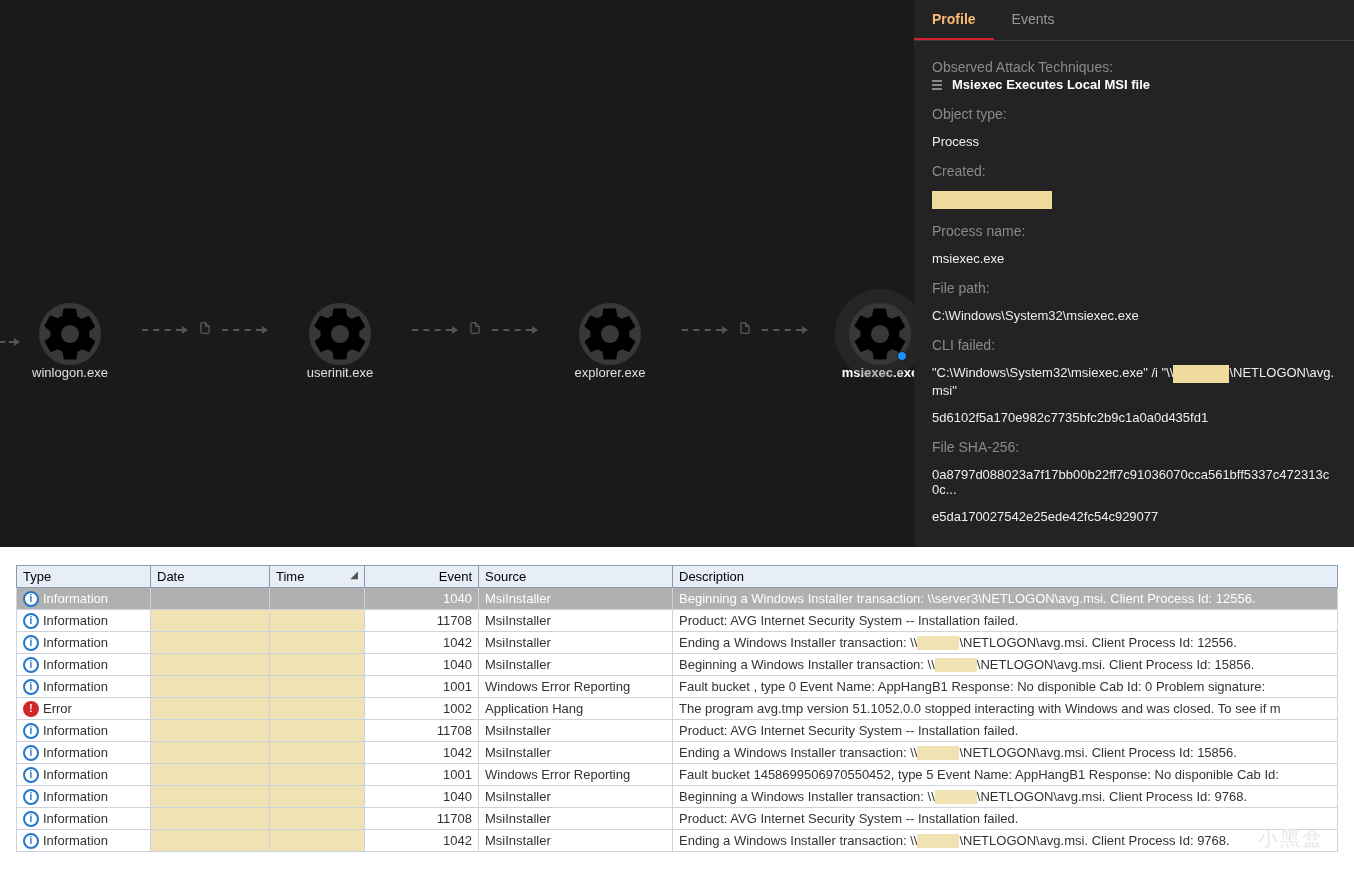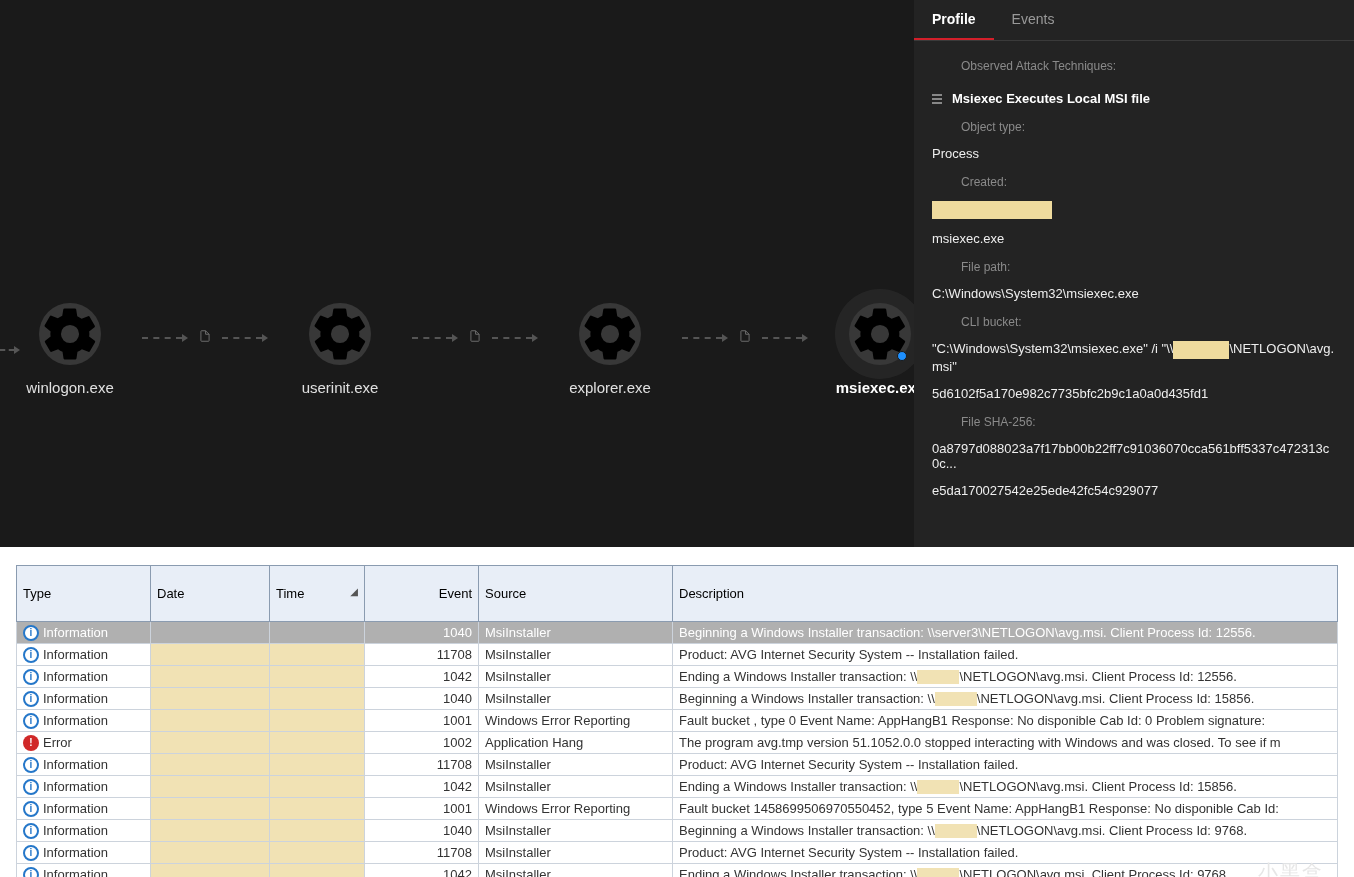--- a/index.html
+++ b/index.html
@@ -4,46 +4,46 @@
 <style>
 * { margin: 0; padding: 0; box-sizing: border-box; }
 body { font-family: "Segoe UI", Arial, sans-serif; background: #fff; width: 1354px; }
 .top-section { height: 547px; background: #1a1a1a; display: flex; position: relative; }
 .graph-area { flex: 1; position: relative; background: #1a1a1a; overflow: hidden; }
 .chain { position: absolute; top: 303px; left: 0; display: flex; align-items: center; }
 .node { display: flex; flex-direction: column; align-items: center; width: 100px; }
 .node-circle { width: 62px; height: 62px; border-radius: 50%; background: #383838; display: flex; align-items: center; justify-content: center; position: relative; }
 .node-circle.selected { box-shadow: 0 0 0 14px rgba(60,60,60,0.35); }
 .blue-dot { position: absolute; width: 10px; height: 10px; border-radius: 50%; background: #1e90ff; bottom: 4px; right: 4px; border: 1px solid #1a1a1a; }
-.node-label { margin-top: 14px; font-size: 15px; color: #e0e0e0; }
+.node-label { font-size: 13px; color: #e0e0e0; }
 .node-label.bold { font-weight: bold; color: #fff; }
 .connector { display: flex; align-items: center; margin: 0 22px; position: relative; top: -12px; }
 .arrow-line { width: 40px; border-top: 2px dashed #555; height: 0; }
 .arrow-head { width: 0; height: 0; border-top: 4px solid transparent; border-bottom: 4px solid transparent; border-left: 6px solid #555; }
 .file-icon { margin: 0 10px; }
 .file-icon svg { width: 14px; height: 16px; stroke: #777; fill: none; stroke-width: 1.5; }
 
 .side-panel { width: 440px; background: #232323; color: #ddd; padding: 0; font-size: 13px; }
 .tabs { display: flex; border-bottom: 1px solid #3a3a3a; }
 .tab { padding: 11px 18px; color: #999; cursor: pointer; font-size: 14px; }
-.tab.active { color: #ffffff; font-weight: 600; border-bottom: 2px solid #d31f2a; }
+.tab.active { color: #fdba74; font-weight: 600; border-bottom: 2px solid #d31f2a; }
 .panel-body { padding: 18px 18px 10px 18px; }
-.field-label { color: #8a8a8a; font-size: 12px; margin-top: 14px; margin-left: 29px; }
+.field-label { color: #8a8a8a; font-size: 14px; margin-top: 14px; }
 .field-value { color: #eee; font-size: 13px; margin-top: 12px; word-break: break-all; }
-.attack-item { margin-top: 18px; display: flex; align-items: center; }
+.attack-item { margin-top: 2px; display: flex; align-items: center; }
 .bullet-icon { width: 12px; height: 10px; margin-right: 8px; display: inline-block; }
 .bullet-icon span { display: block; height: 2px; background: #888; margin-bottom: 2px; width: 10px; }
 .attack-text { font-weight: 600; color: #fff; }
 .redacted { display: inline-block; background: #efdb9e; height: 18px; vertical-align: middle; }
 .redacted.wide { width: 120px; }
 .redacted.mid { width: 56px; }
 
 .bottom-section { background: #fff; padding: 18px 16px 8px 16px; }
 table { border-collapse: collapse; width: 100%; font-size: 13px; }
-th { background: #e8eef7; border: 1px solid #8a9bb0; text-align: left; padding: 20px 6px; font-weight: 400; color: #000; font-size: 13px; user-select: none; }
+th { background: #e8eef7; border: 1px solid #8a9bb0; text-align: left; padding: 3px 6px; font-weight: 400; color: #000; font-size: 13px; user-select: none; }
 td { border: 1px solid #ccd3dc; padding: 2px 6px; color: #333; white-space: nowrap; overflow: hidden; vertical-align: middle; height: 22px; }
 tr.selected td { background: #b0b0b0; color: #fff; }
 .col-type { width: 134px; }
 .col-date { width: 119px; }
 .col-time { width: 95px; }
 .col-event { width: 114px; text-align: right; }
 .col-source { width: 194px; }
 .type-cell { display: flex; align-items: center; gap: 4px; }
 .icon-circle { width: 16px; height: 16px; border-radius: 50%; display: inline-flex; align-items: center; justify-content: center; font-weight: bold; font-size: 10px; color: #fff; }
 .icon-info { background: #fff; border: 2px solid #2577c9; color: #2577c9; }
@@ -142,26 +142,27 @@
           </span>
         <span class="attack-text">Msiexec Executes Local MSI file</span>
       </div>
 
       <div class="field-label">Object type:</div>
       <div class="field-value">Process</div>
 
       <div class="field-label">Created:</div>
       <div class="field-value"><span class="redacted wide"></span></div>
 
+      <div class="field-label">Process name:</div>
       <div class="field-value">msiexec.exe</div>
 
       <div class="field-label">File path:</div>
       <div class="field-value">C:\Windows\System32\msiexec.exe</div>
 
-      <div class="field-label">CLI bucket:</div>
+      <div class="field-label">CLI failed:</div>
       <div class="field-value">
         <span>"C:\Windows\System32\msiexec.exe" /i "\\</span><span class="redacted mid"></span><span>\NETLOGON\avg.msi"</span>
       </div>
 
       <div class="field-value">5d6102f5a170e982c7735bfc2b9c1a0a0d435fd1</div>
 
       <div class="field-label">File SHA-256:</div>
       <div class="field-value">0a8797d088023a7f17bb00b22ff7c91036070cca561bff5337c472313c0c...</div>
 
       <div class="field-value">e5da170027542e25ede42fc54c929077</div>

